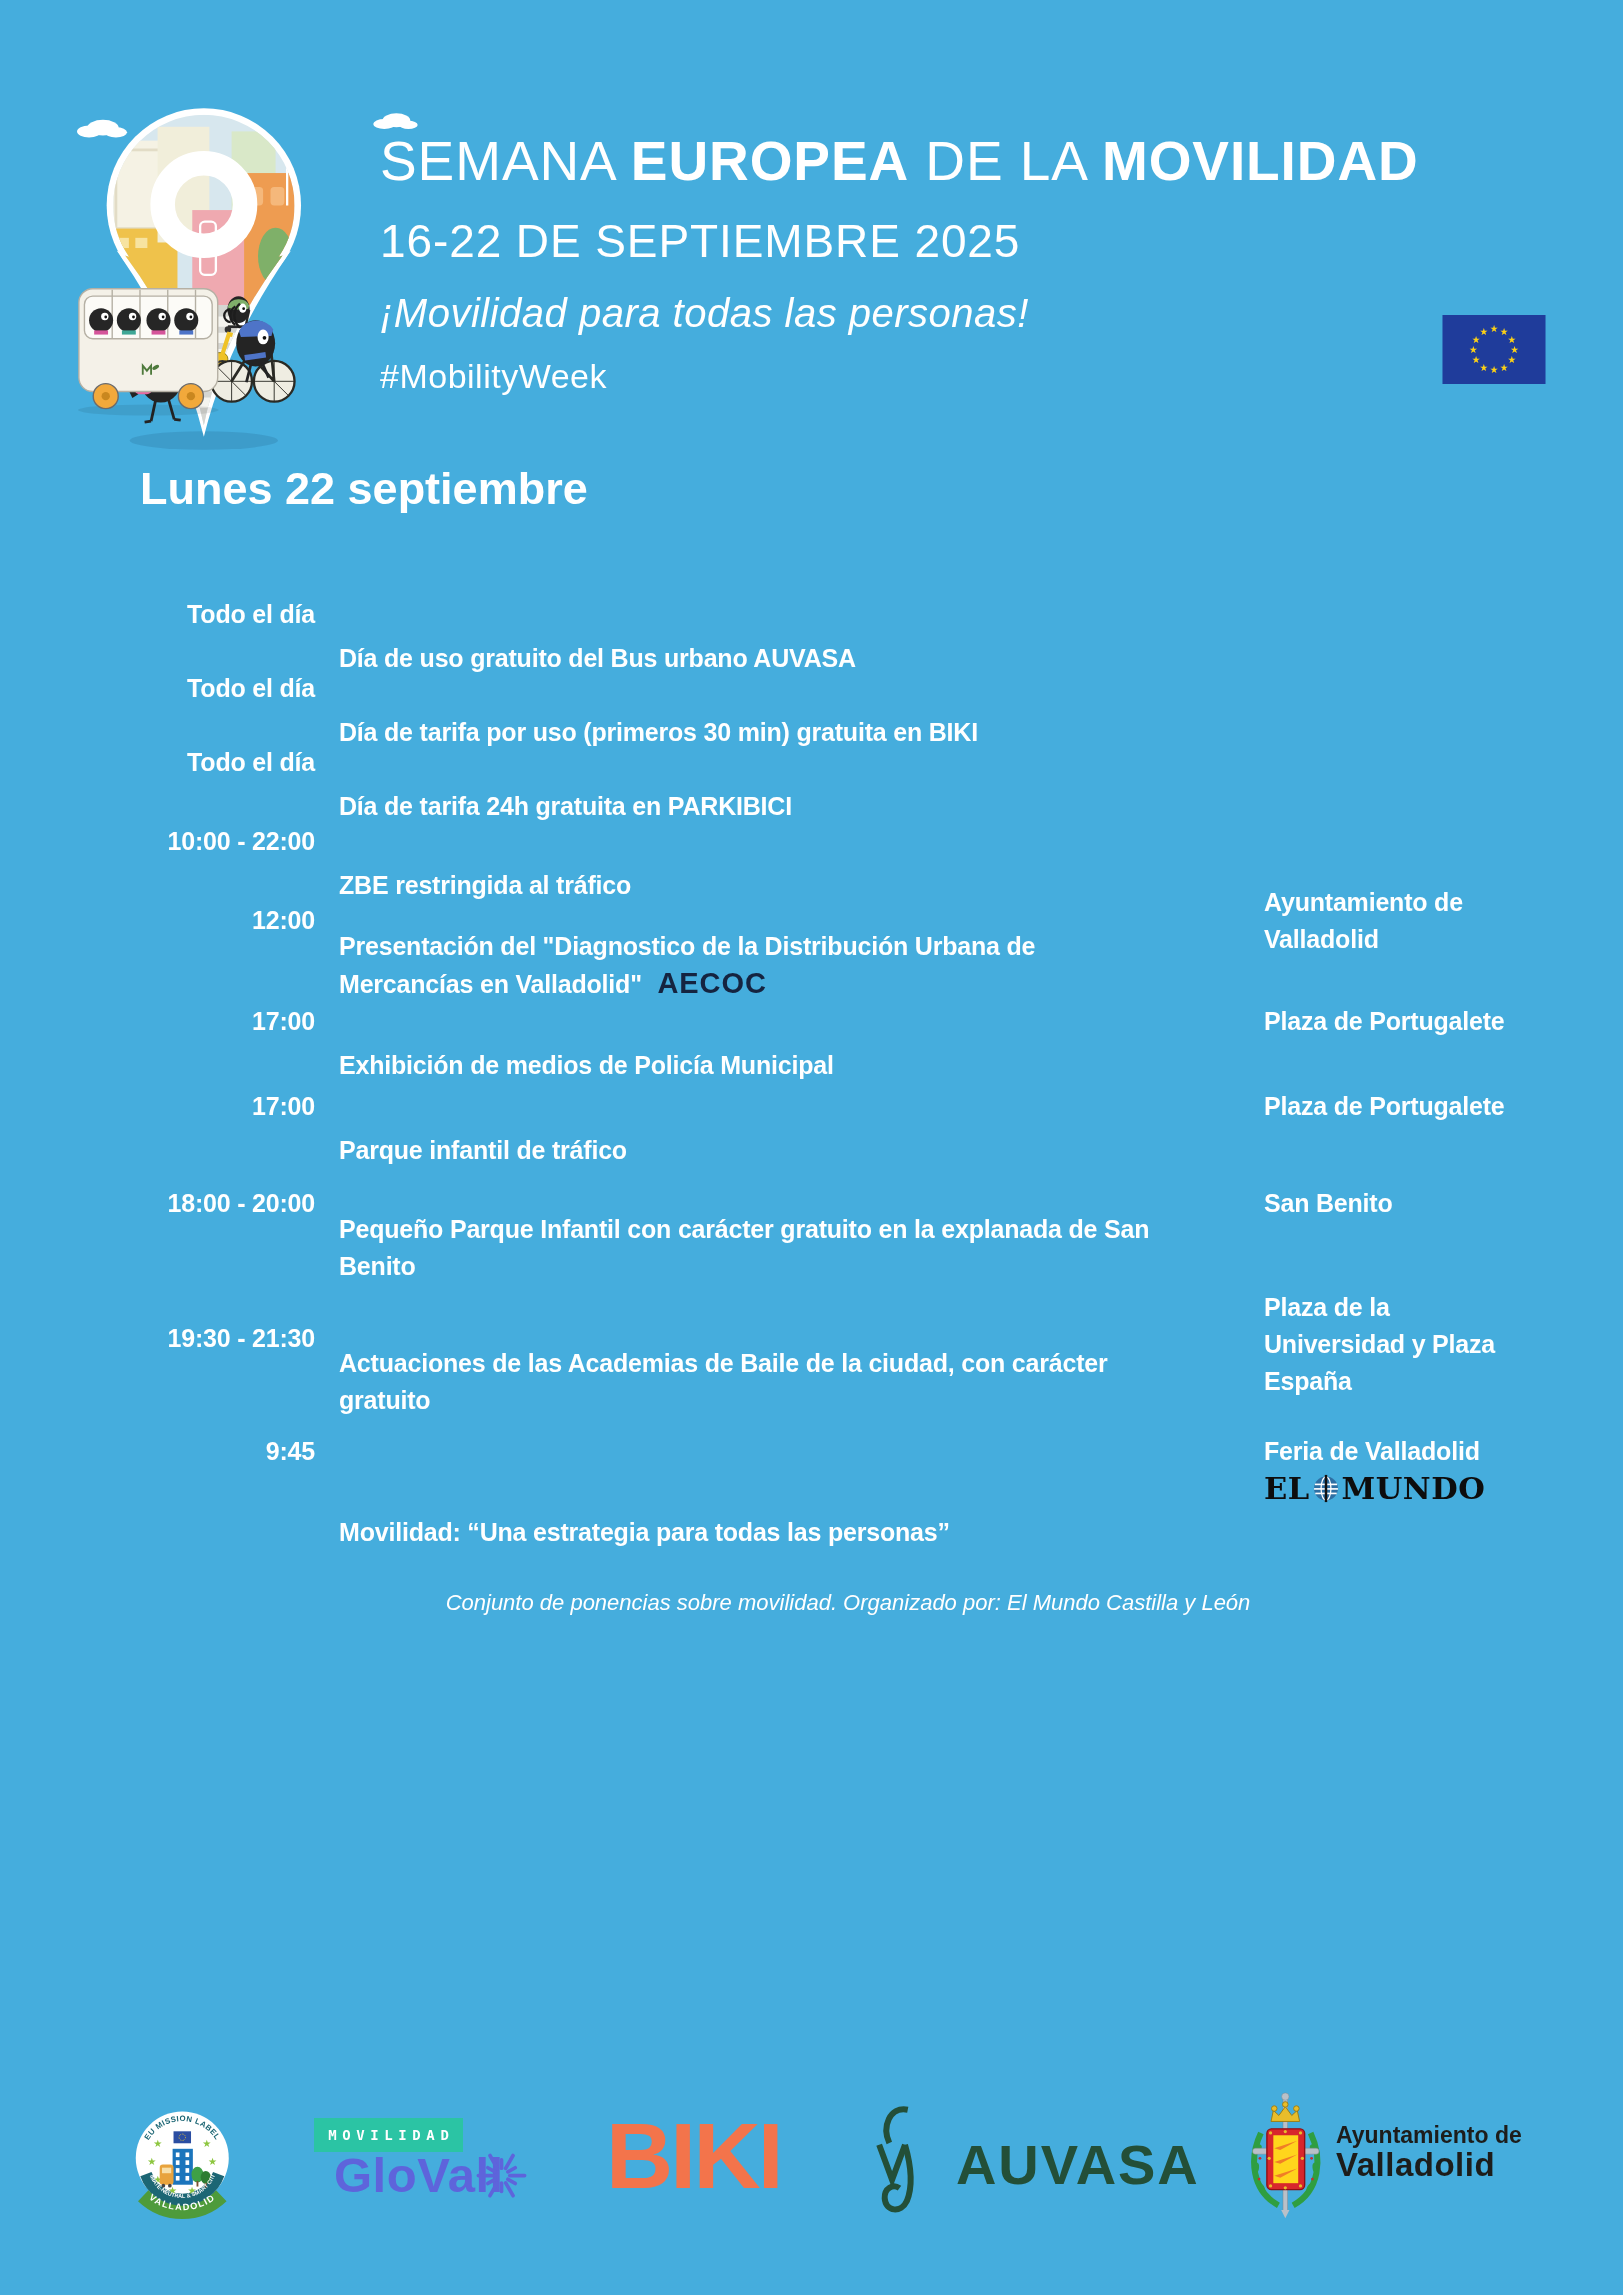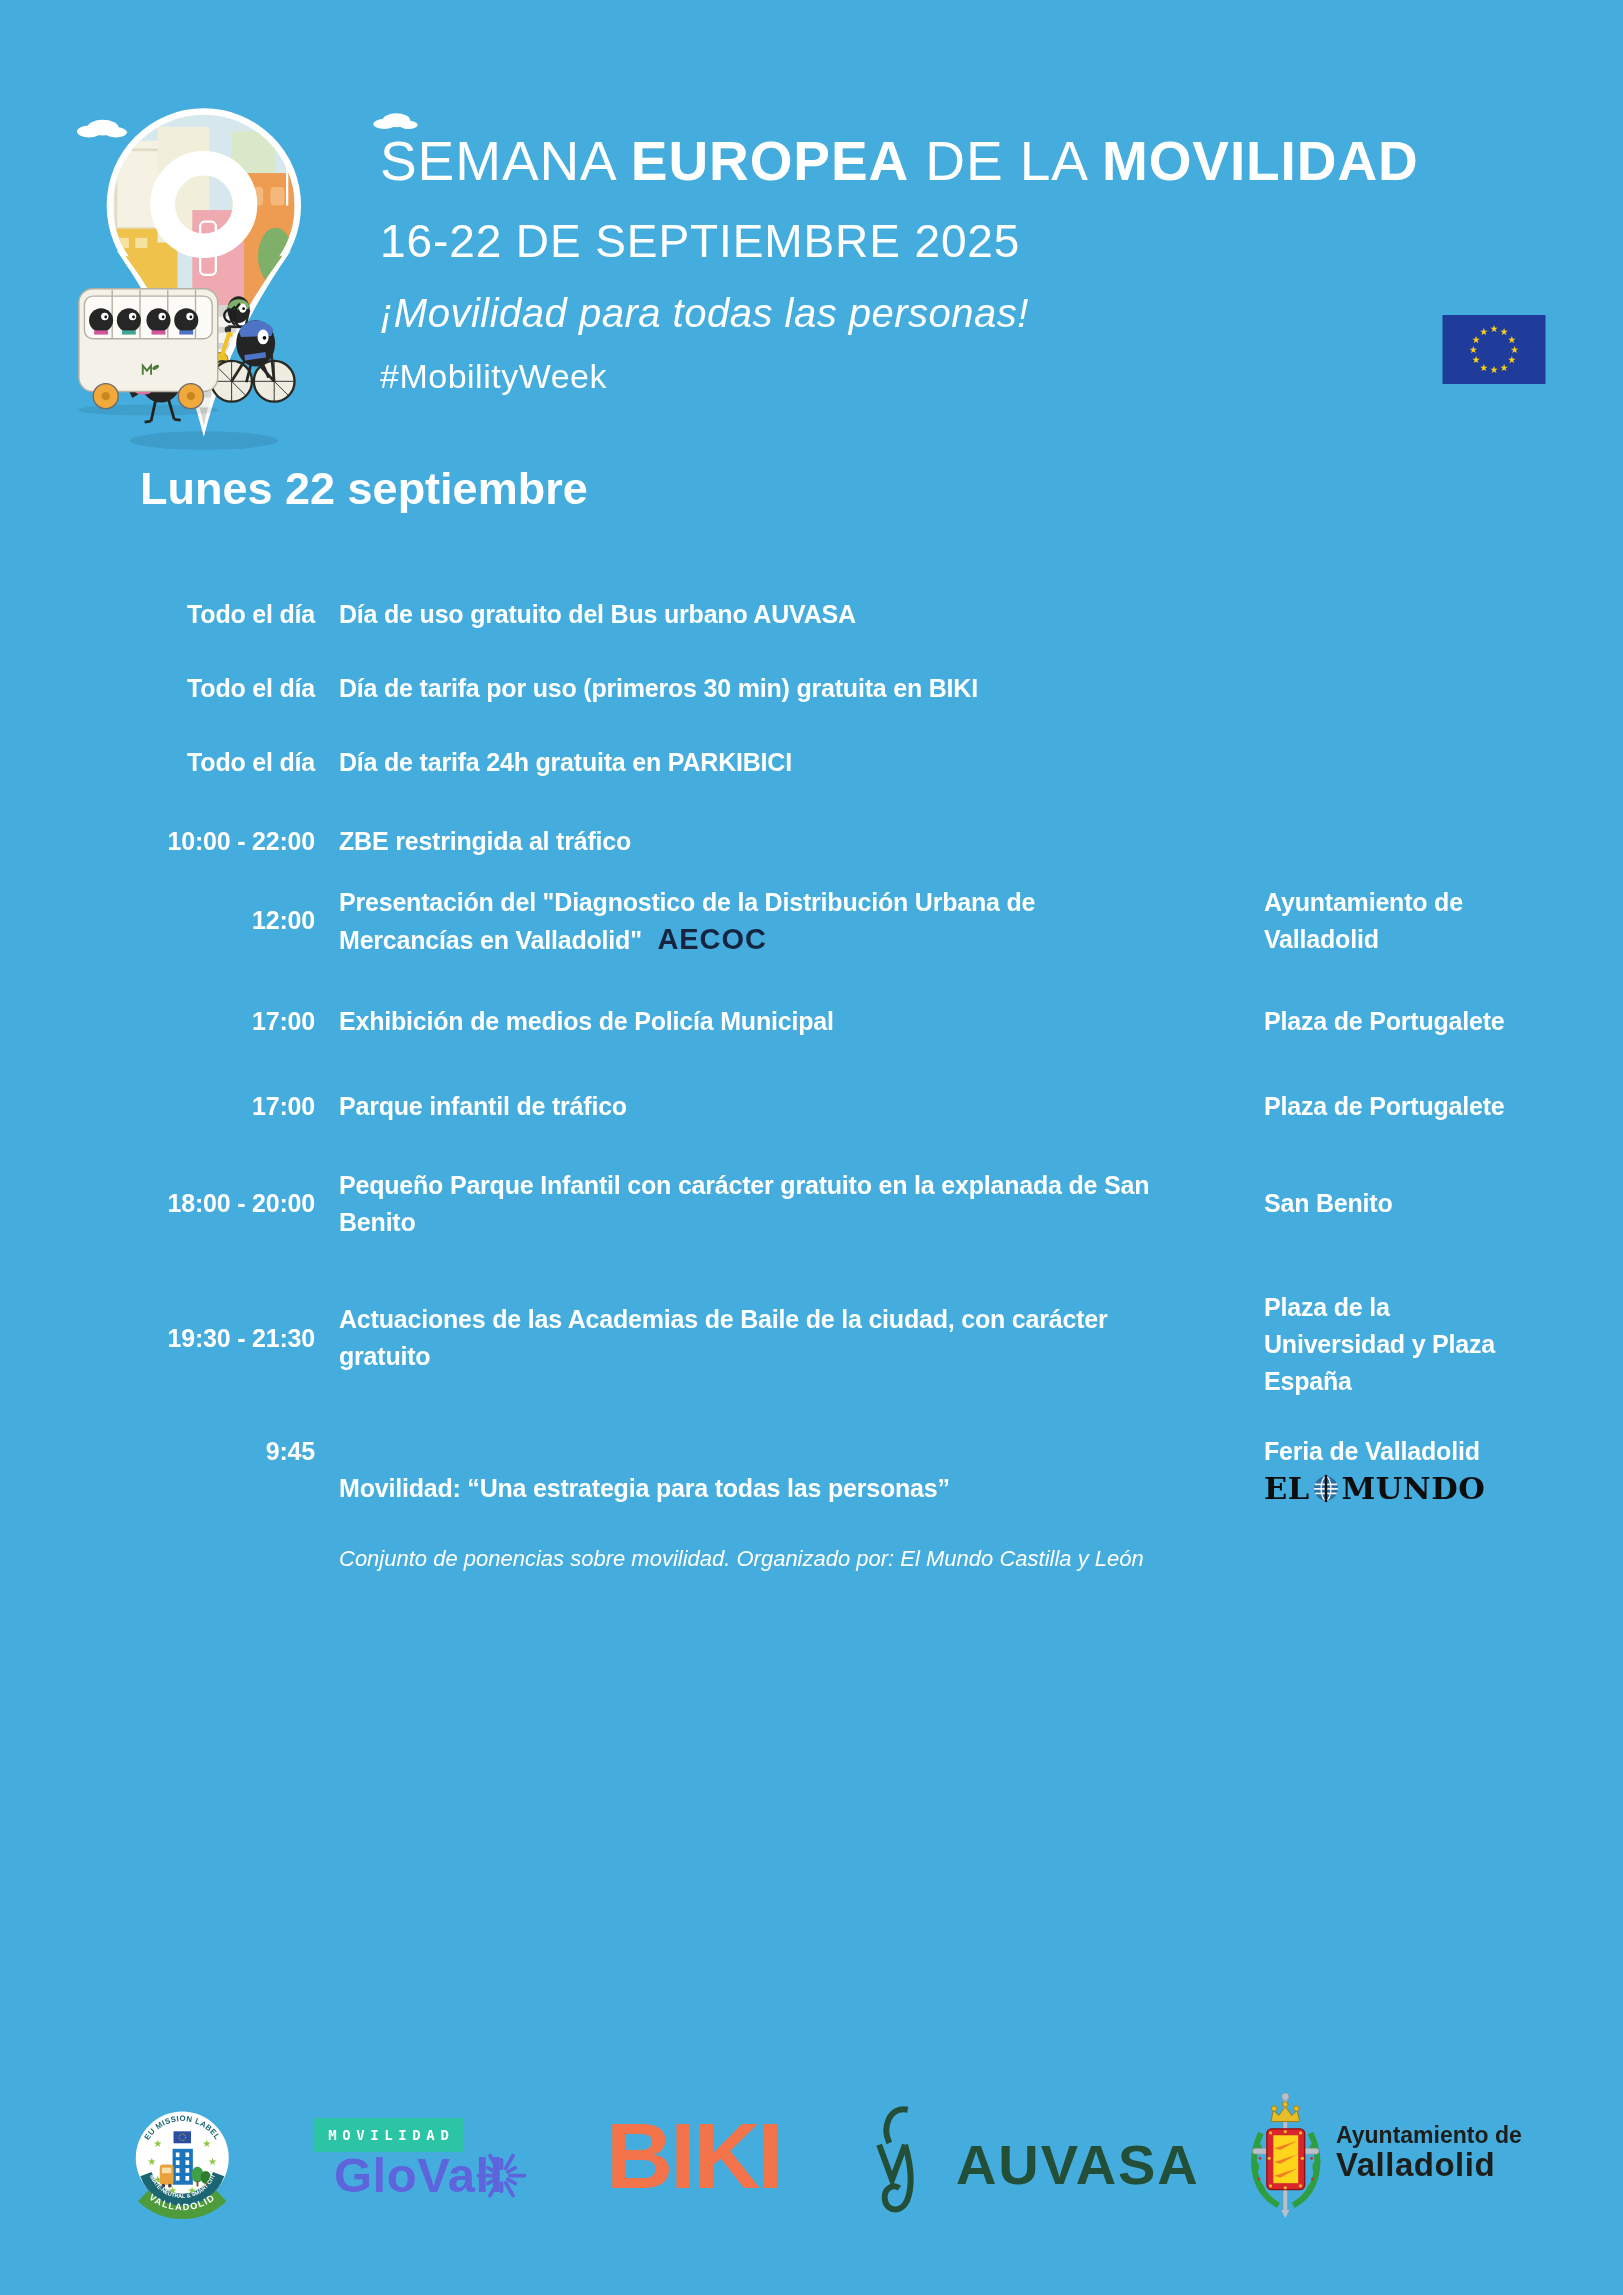--- a/index.html
+++ b/index.html
@@ -9,24 +9,24 @@
   
   .title{left:380px;top:133px;font-size:55px;line-height:56px;color:#fff;font-weight:300;letter-spacing:0.9px;white-space:nowrap;}
   .title b{font-weight:700;}
   .dates{left:380px;top:214px;font-size:46px;color:#fff;font-weight:300;letter-spacing:0.9px;}
   .tagline{left:380px;top:291px;font-size:40px;color:#fff;font-weight:300;font-style:italic;letter-spacing:0.5px;}
   .hashtag{left:380px;top:357px;font-size:34px;color:#fff;font-weight:400;letter-spacing:0.5px;}
   .day-title{left:140px;top:463px;font-size:45px;color:#fff;font-weight:700;letter-spacing:0px;}
   
   .t{font-weight:700;color:#fff;font-size:25px;line-height:37px;letter-spacing:-0.2px;white-space:pre-line;}
   .time{left:111px;width:204px;text-align:right;}
-  .desc{left:339px;width:1018px;}
+  .desc{left:339px;width:1018px;margin-top:44px;}
   .loc{left:1264px;width:296px;}
   .aecoc{font-size:29px;font-weight:800;color:#152440;letter-spacing:0.9px;margin-left:15.7px;white-space:nowrap;}
-  .note{font-size:22px;font-weight:500;font-style:italic;line-height:29px;color:#fff;letter-spacing:0;}
+  .note{font-size:22px;font-weight:500;font-style:italic;line-height:29px;color:#fff;letter-spacing:0;text-align:center;}
   .elmundo{left:1264px;top:1470px;display:flex;align-items:center;color:#0d0d0d;
            font-family:"DejaVu Serif","Liberation Serif",serif;font-weight:700;font-size:30.5px;letter-spacing:0.5px;}
   
   .mov-tag{left:314px;top:2118px;width:149px;height:34px;background:#2BC4A4;display:flex;align-items:center;justify-content:center;}
   .mov-tag span{color:#fff;font-family:"DejaVu Sans Mono","Liberation Mono",monospace;font-size:14px;font-weight:700;letter-spacing:5.6px;padding-left:5.6px;}
   .glovall{left:313px;top:2147px;font-size:49px;font-weight:700;color:#5E64DB;letter-spacing:0.5px;margin-left:21px;}
   .biki{left:606px;top:2110px;font-size:93px;font-weight:800;color:#F3744B;letter-spacing:-2.8px;line-height:1;}
   .auvasa-word{left:956px;top:2132px;font-size:56px;font-weight:700;color:#234F38;letter-spacing:1.9px;}
   .ayto-1{left:1336px;top:2122px;font-size:23px;font-weight:600;color:#1d1d1b;}
   .ayto-2{left:1336px;top:2146px;font-size:33px;font-weight:600;color:#1d1d1b;letter-spacing:0.5px;}

